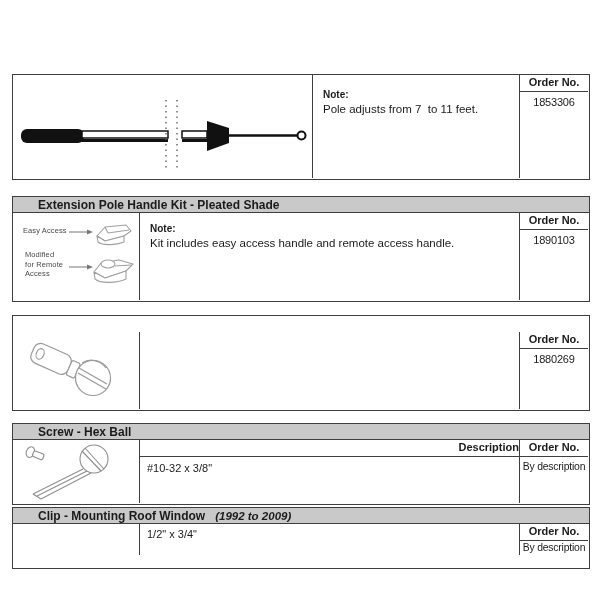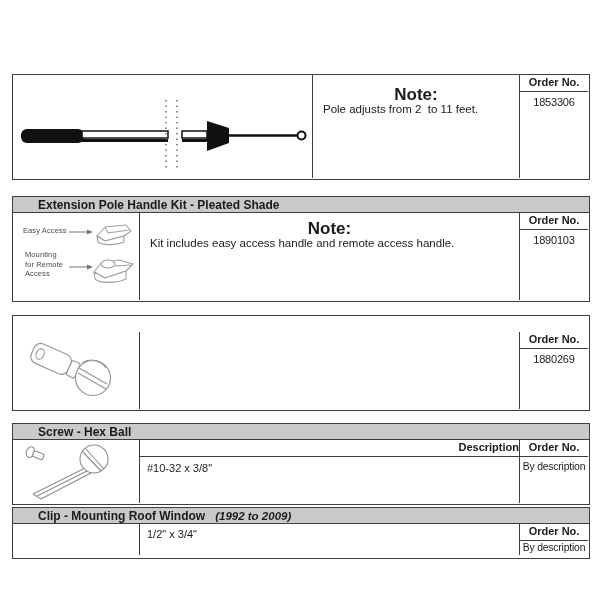--- a/index.html
+++ b/index.html
@@ -18,21 +18,21 @@
     font-size:12px; font-weight:bold; gap:10px; white-space:nowrap;
   }
   .bar-note { font-style:italic; font-size:11.5px; font-weight:bold; }
   .cell { position:absolute; box-sizing:border-box; }
   .vl { border-left:1.4px solid #3e3e3e; }
   .ord-head {
     height:17px; border-bottom:1.4px solid #3e3e3e; box-sizing:border-box;
     text-align:center; font-weight:bold; font-size:11px; line-height:15px;
   }
   .ord-val { padding-top:4px; text-align:center; font-size:11px; letter-spacing:-0.2px; }
-  .note-label { font-weight:bold; font-size:17px; line-height:14px;text-align:center; }
+  .note-label { font-weight:bold; font-size:10px; line-height:14px; }
   .note-text { font-size:11.5px; line-height:14px; white-space:pre-wrap; }
   .desc-head {
     height:17px; border-bottom:1.4px solid #3e3e3e; box-sizing:border-box;
     text-align:right; font-weight:bold; font-size:11px; line-height:15px;
   }
   .desc-text { padding:5px 7px 0 7px; font-size:11px; }
   .sk-label {
     position:absolute; font-size:7.5px; color:#4a4a4a; line-height:9.5px;
     white-space:pre-line; letter-spacing:0.1px;
   }
@@ -54,21 +54,21 @@
         <line x1="164" y1="25" x2="164" y2="96" stroke="#555" stroke-width="1.3" stroke-dasharray="1.5,4"></line>
         <rect x="169" y="56" width="25" height="7" fill="#fff" stroke="#111" stroke-width="1.5"></rect>
         <line x1="169" y1="65.5" x2="194" y2="65.5" stroke="#111" stroke-width="3"></line>
         <polygon points="194,46 216,53 216,68 194,76" fill="#111"></polygon>
         <line x1="216" y1="60.5" x2="285" y2="60.5" stroke="#111" stroke-width="2.6"></line>
         <circle cx="288.5" cy="60.5" r="4" fill="#fff" stroke="#111" stroke-width="2"></circle>
       </svg>
     </div>
     <div class="cell vl" style="left:299px; top:0; width:207px; height:103px; padding:13px 10px;">
       <div class="note-label">Note:</div>
-      <div class="note-text">Pole adjusts from 2  to 11 feet.</div>
+      <div class="note-text">Pole adjusts from 7  to 11 feet.</div>
     </div>
     <div class="cell vl" style="left:506px; top:0; width:69px; height:103px;">
       <div class="ord-head">Order No.</div>
       <div class="ord-val">1853306</div>
     </div>
   </div>
 
   <div class="tbl" style="top:196px; height:106px;">
     <div class="bar">
       <span>Extension Pole Handle Kit - Pleated Shade</span>
@@ -80,21 +80,21 @@
         <polygon points="18,1.5 24,4 18,6.5" fill="#777"></polygon>
       </svg>
       <svg class="abs" style="left:80px; top:8px;" width="40" height="30" viewBox="0 0 40 30">
         <g fill="#fff" stroke="#a0a0a0" stroke-width="1.1" stroke-linejoin="round">
           <polygon points="4,15 12,6 33,4 38,10 31,15 12,20"></polygon>
           <path d="M4,15 L5,21 C10,25 24,24 31,21 L31,15 L12,20 Z"></path>
           <line x1="12" y1="6" x2="15" y2="12"></line>
           <line x1="15" y1="12" x2="36" y2="9"></line>
         </g>
       </svg>
-      <span class="sk-label" style="left:12px; top:37px;">Mounting
+      <span class="sk-label" style="left:12px; top:37px;">Modified
 for Remote
 Access</span>
       <svg class="abs" style="left:56px; top:50px;" width="24" height="8" viewBox="0 0 24 8">
         <line x1="0" y1="4" x2="18" y2="4" stroke="#777" stroke-width="1"></line>
         <polygon points="18,1.5 24,4 18,6.5" fill="#777"></polygon>
       </svg>
       <svg class="abs" style="left:78px; top:40px;" width="46" height="36" viewBox="0 0 46 36">
         <g fill="#fff" stroke="#a0a0a0" stroke-width="1.1" stroke-linejoin="round">
           <polygon points="3,19 10,10 28,7 42,11 35,18 14,25"></polygon>
           <path d="M3,19 L4,26 C10,31 26,30 35,26 L35,18 L14,25 Z"></path>
@@ -160,21 +160,21 @@
     <div class="cell vl" style="left:126px; top:16px; width:380px; height:63px;">
       <div class="desc-head">Description</div>
       <div class="desc-text">#10-32 x 3/8"</div>
     </div>
     <div class="cell vl" style="left:506px; top:16px; width:69px; height:63px;">
       <div class="ord-head">Order No.</div>
       <div class="ord-val" style="font-size:10.4px;">By description</div>
     </div>
   </div>
 
-  <div class="tbl" style="top:507px; height:52px;">
+  <div class="tbl" style="top:507px; height:62px;">
     <div class="bar">
       <span>Clip - Mounting Roof Window</span>
       <span class="bar-note">(1992 to 2009)</span>
     </div>
     <div class="cell" style="left:0; top:16px; width:126px; height:31px;"></div>
     <div class="cell vl" style="left:126px; top:16px; width:380px; height:31px;">
       <div class="desc-text" style="padding-top:4px;">1/2" x 3/4"</div>
     </div>
     <div class="cell vl" style="left:506px; top:16px; width:69px; height:31px;">
       <div class="ord-head">Order No.</div>

